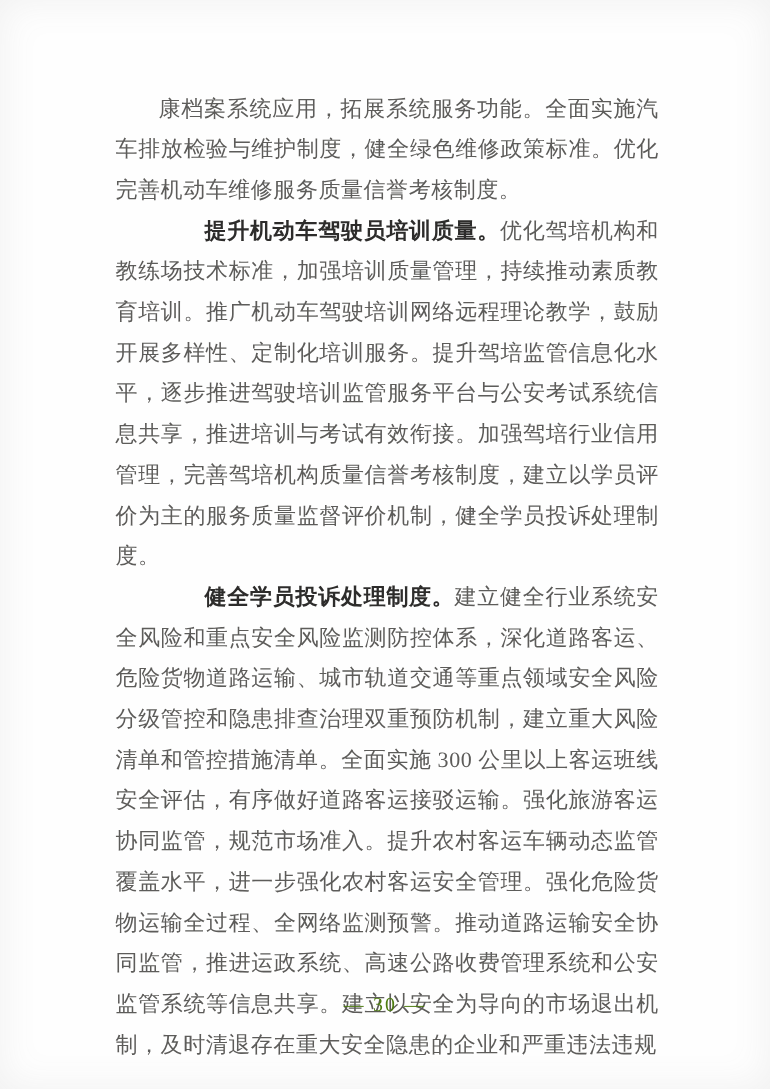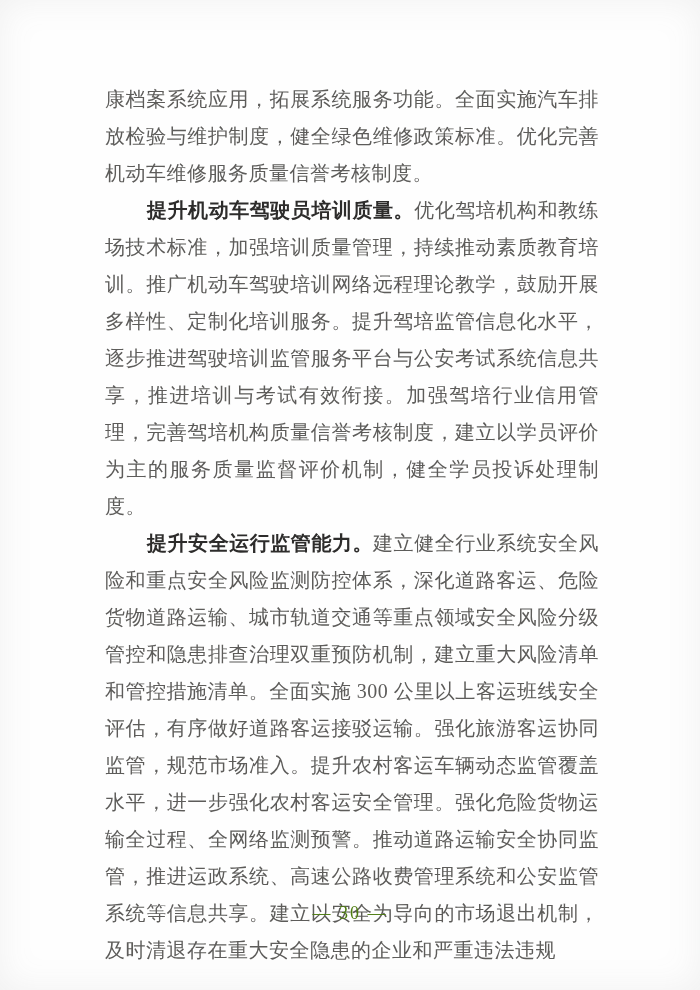--- a/index.html
+++ b/index.html
@@ -31,20 +31,21 @@
     color: #5d5c5a;
     text-align: justify;
     text-justify: inter-ideograph;
   }
   .para.indent {
     text-indent: 42px;
   }
   .para .lead {
     font-weight: bold;
     color: #2d2c2b;
+    margin-left: 39px;
   }
   .page-number {
     position: absolute;
     top: 903px;
     left: 0;
     width: 700px;
     text-align: center;
     font-size: 18px;
     letter-spacing: 2px;
     color: #4d7c0f;
@@ -53,18 +54,18 @@
 </head>
 <body>
 
 <div class="page">
   <div class="text-content">
 
     <p class="para"><span class="lead"></span><span>康档案系统应用，拓展系统服务功能。全面实施汽车排放检验与维护制度，健全绿色维修政策标准。优化完善机动车维修服务质量信誉考核制度。</span></p>
 
     <p class="para indent"><span class="lead">提升机动车驾驶员培训质量。</span><span>优化驾培机构和教练场技术标准，加强培训质量管理，持续推动素质教育培训。推广机动车驾驶培训网络远程理论教学，鼓励开展多样性、定制化培训服务。提升驾培监管信息化水平，逐步推进驾驶培训监管服务平台与公安考试系统信息共享，推进培训与考试有效衔接。加强驾培行业信用管理，完善驾培机构质量信誉考核制度，建立以学员评价为主的服务质量监督评价机制，健全学员投诉处理制度。</span></p>
 
-    <p class="para indent"><span class="lead">提升安全运行监管能力。</span><span>建立健全行业系统安全风险和重点安全风险监测防控体系，深化道路客运、危险货物道路运输、城市轨道交通等重点领域安全风险分级管控和隐患排查治理双重预防机制，建立重大风险清单和管控措施清单。全面实施 300 公里以上客运班线安全评估，有序做好道路客运接驳运输。强化旅游客运协同监管，规范市场准入。提升农村客运车辆动态监管覆盖水平，进一步强化农村客运安全管理。强化危险货物运输全过程、全网络监测预警。推动道路运输安全协同监管，推进运政系统、高速公路收费管理系统和公安监管系统等信息共享。建立以安全为导向的市场退出机制，及时清退存在重大安全隐患的企业和严重违法违规</span></p>
+    <p class="para indent"><span class="lead">健全学员投诉处理制度。</span><span>建立健全行业系统安全风险和重点安全风险监测防控体系，深化道路客运、危险货物道路运输、城市轨道交通等重点领域安全风险分级管控和隐患排查治理双重预防机制，建立重大风险清单和管控措施清单。全面实施 300 公里以上客运班线安全评估，有序做好道路客运接驳运输。强化旅游客运协同监管，规范市场准入。提升农村客运车辆动态监管覆盖水平，进一步强化农村客运安全管理。强化危险货物运输全过程、全网络监测预警。推动道路运输安全协同监管，推进运政系统、高速公路收费管理系统和公安监管系统等信息共享。建立以安全为导向的市场退出机制，及时清退存在重大安全隐患的企业和严重违法违规</span></p>
 
   </div>
 
   <div class="page-number">— 30 —</div>
 </div>
 
 </body></html>

